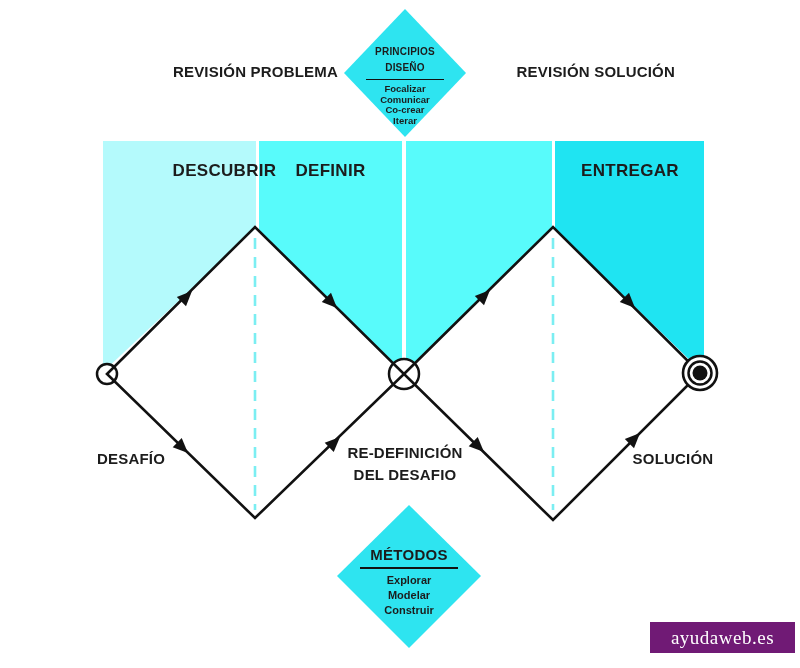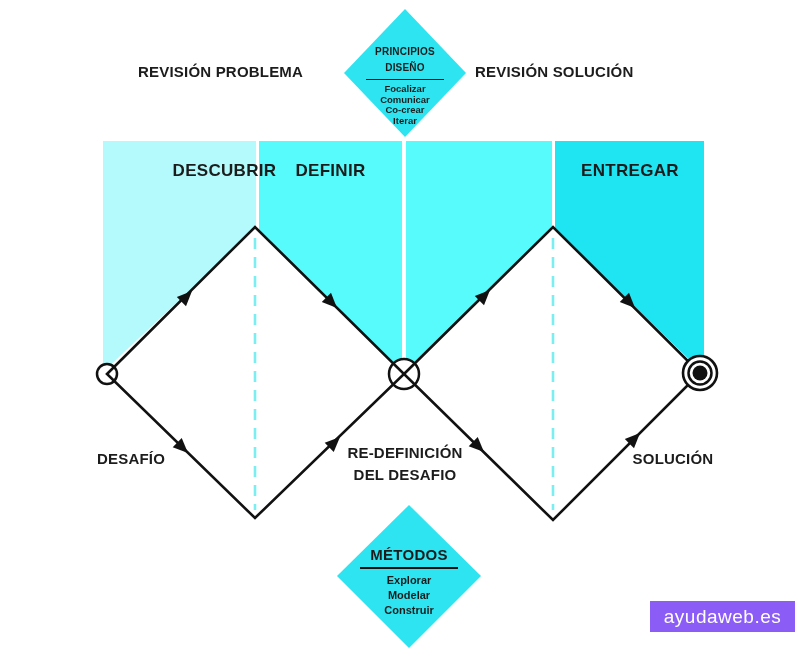--- a/index.html
+++ b/index.html
@@ -3,21 +3,21 @@
 <meta charset="utf-8">
 <style>
   html,body { margin:0; padding:0; background:#ffffff; }
   #canvas {
     position:relative; width:800px; height:668px; background:#ffffff;
     font-family:"Liberation Sans", sans-serif; color:#1c1c1c; overflow:hidden;
   }
   #diagram-svg { position:absolute; left:0; top:0; }
   .abs { position:absolute; }
   .lbl { font-family:"Liberation Sans", sans-serif; color:#1c1c1c; }
-  .review { font-size:15px; font-weight:600; letter-spacing:.2px; text-align:left; width:200px; }
+  .review { font-size:15px; font-weight:600; letter-spacing:.2px; text-align:right; width:200px; }
   .phase-header { font-size:17px; font-weight:700; letter-spacing:.3px; text-align:center; line-height:18px; }
   .flow-label { font-size:15px; font-weight:600; letter-spacing:.2px; text-align:center; }
   .diamond-block { text-align:center; }
   .diamond-title-sm { font-size:10px; font-weight:700; line-height:16px; letter-spacing:.2px; }
   .diamond-title-lg { font-size:15px; font-weight:700; line-height:18px; letter-spacing:.3px; }
   .rule { height:0; border-top:1.6px solid #111; margin:3px auto 4px auto; }
   .diamond-item-sm { font-size:9.5px; font-weight:700; line-height:10.5px; }
   .diamond-item-lg { font-size:11px; font-weight:700; line-height:15px; }
   .watermark {
     width:145px; height:31px; display:flex; align-items:center; justify-content:center;
@@ -112,15 +112,15 @@
   <div class="abs lbl diamond-block" style="left:328px; top:546px; width:162px;">
     <div class="diamond-title-lg">MÉTODOS</div>
     <div class="rule" style="width:98px; border-top-width:2px;"></div>
     <div class="diamond-item-lg">Explorar</div>
     <div class="diamond-item-lg">Modelar</div>
     <div class="diamond-item-lg">Construir</div>
   </div>
 
   <div class="abs lbl flow-label" style="left:603px; top:450px; width:140px;">SOLUCIÓN</div>
 
-  <div class="abs lbl watermark" style="left: 650px; top: 601px; background: #8b5cf6; color: rgb(255, 255, 255);">ayudaweb.es</div>
+  <div class="abs lbl watermark" style="left: 650px; top: 622px; background: #701a75; color: rgb(255, 255, 255); font-family: Liberation Serif, serif;">ayudaweb.es</div>
 
 </div>
 
 </body></html>

